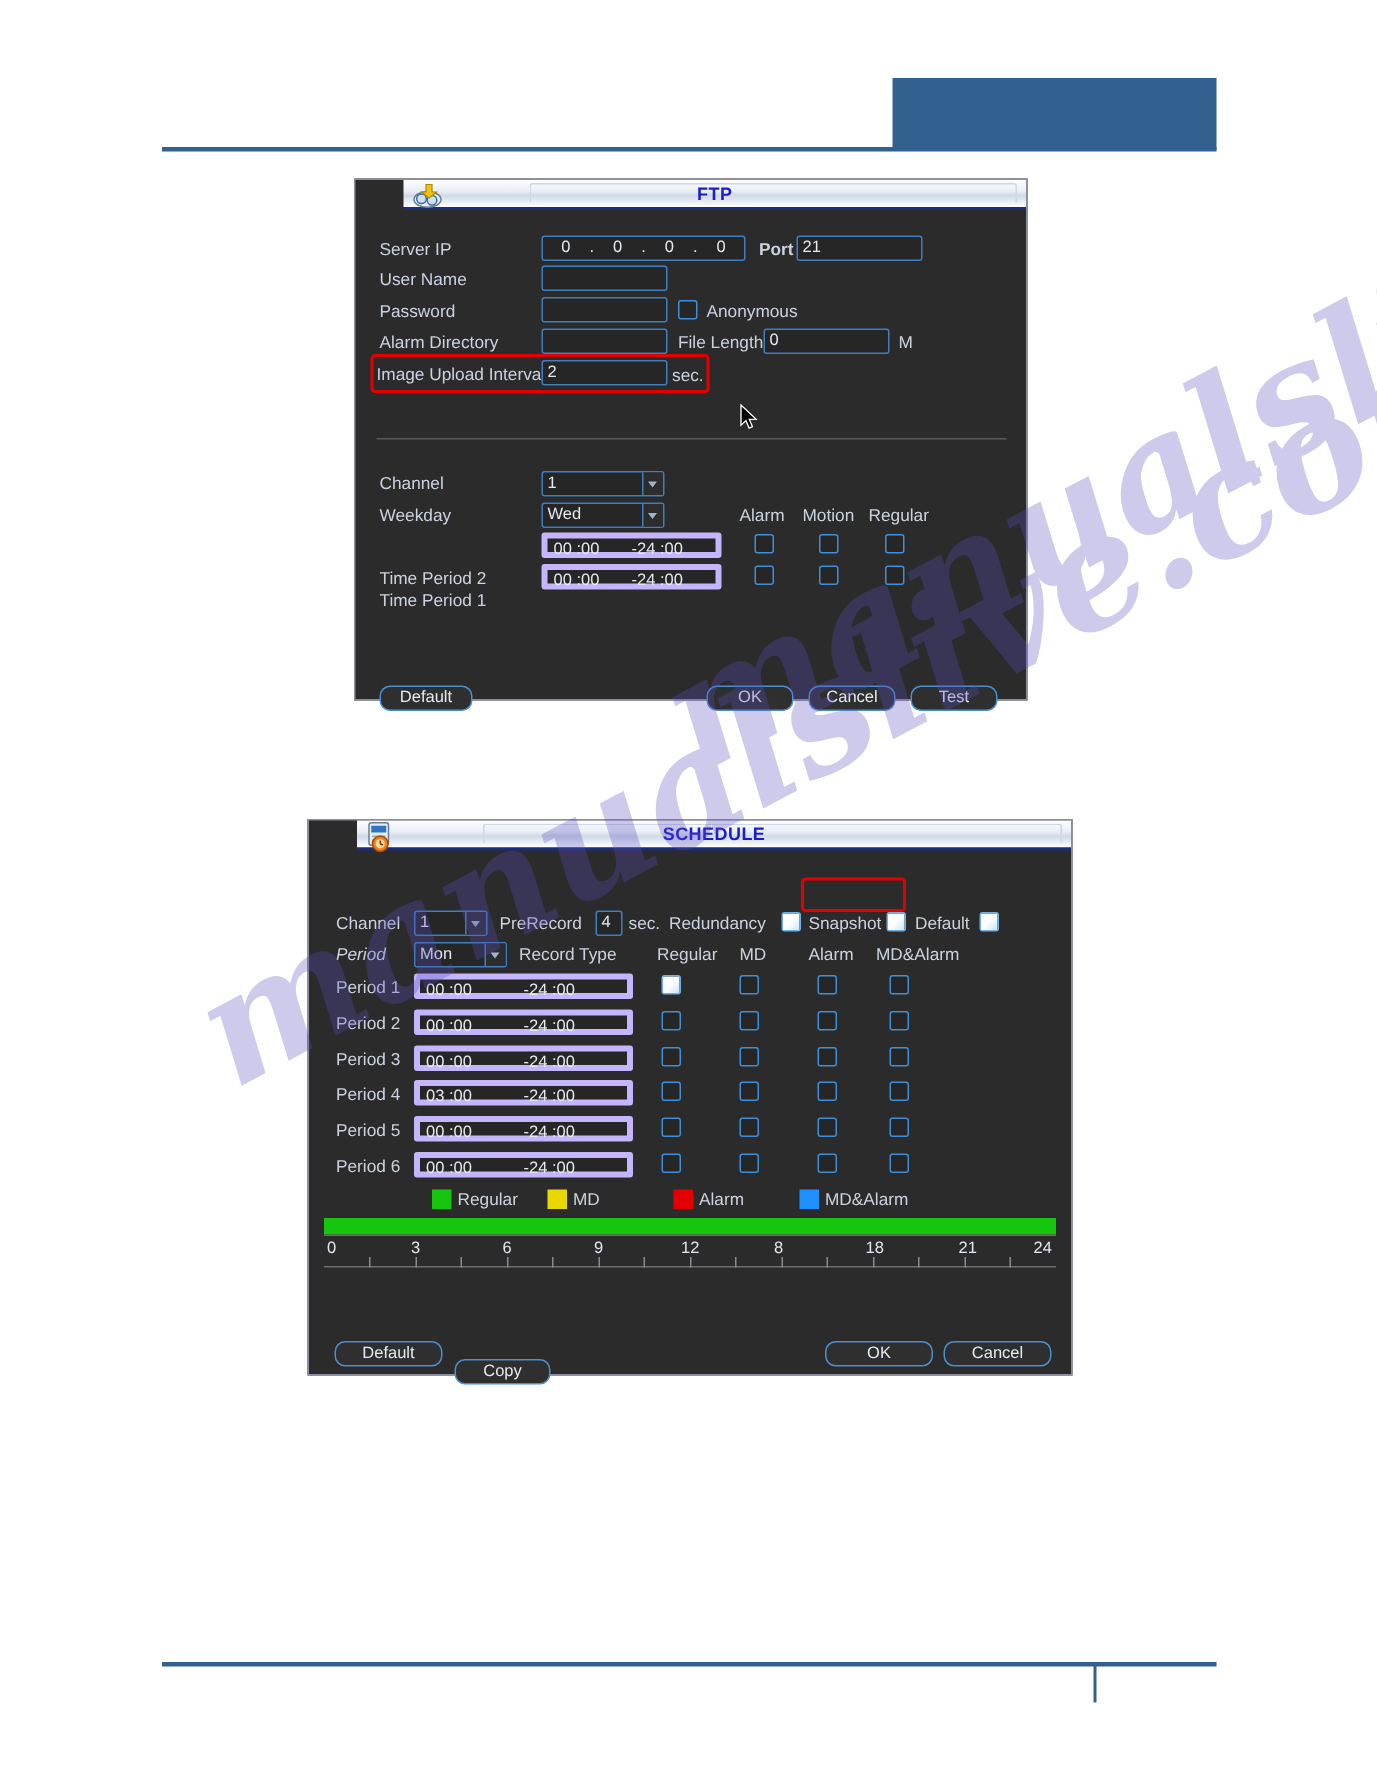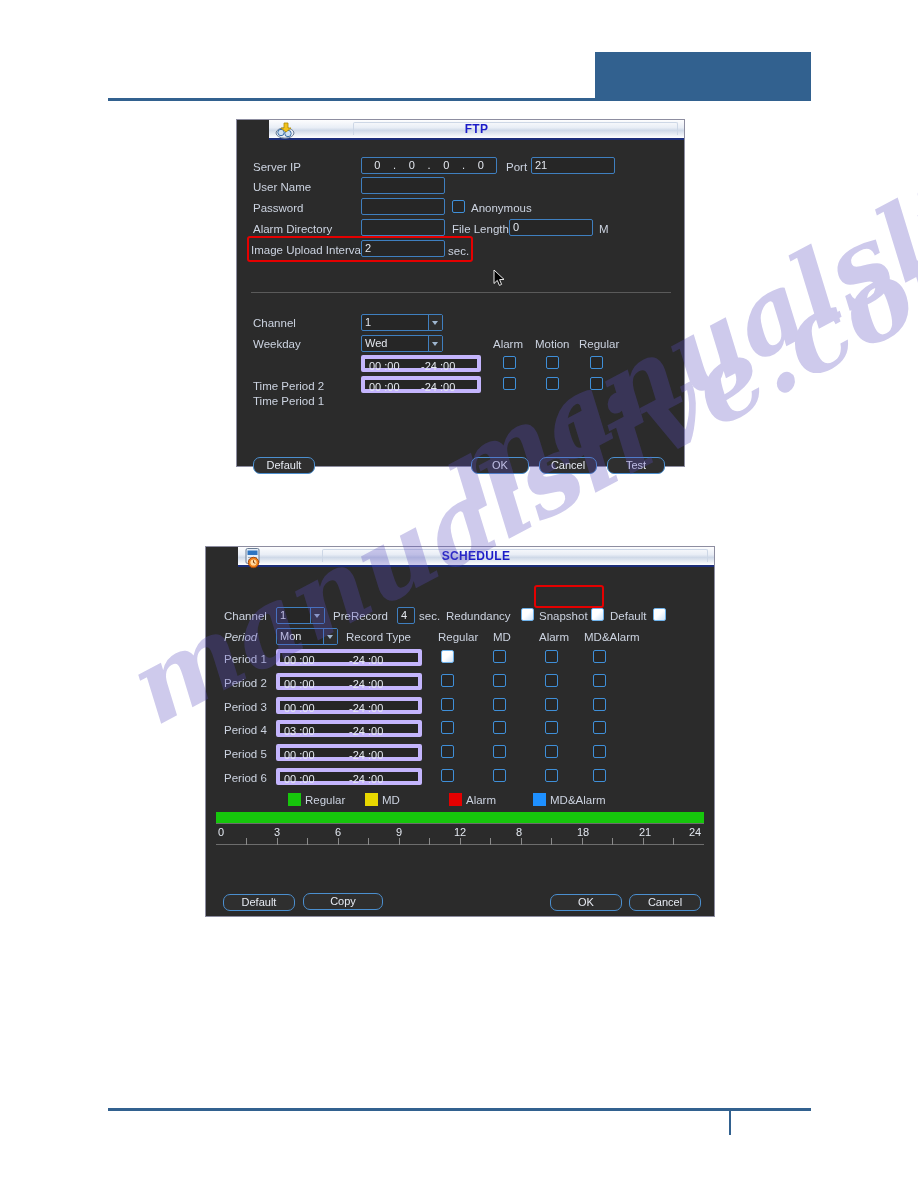--- a/index.html
+++ b/index.html
@@ -340,21 +340,21 @@
     <div class="lbl" style="left:16px; top:20px;">Server IP</div>
     <div class="ip-field" style="left:124px; top:17px; width:136px; height:17px;">
       <span>0</span>
       <span style="flex:0 0 4px;">.</span>
       <span>0</span>
       <span style="flex:0 0 4px;">.</span>
       <span>0</span>
       <span style="flex:0 0 4px;">.</span>
       <span>0</span>
     </div>
-    <div class="lbl" style="left:269px; top:20px;">Port</div>
+    <div class="lbl" style="left:269px; top:20px;font-weight:bold;">Port</div>
     <div class="field" style="left:294px; top:17px; width:84px; height:17px;">21</div>
 
     <div class="lbl" style="left:16px; top:40px;">User Name</div>
     <div class="field" style="left:124px; top:37px; width:84px; height:17px;"></div>
 
     <div class="lbl" style="left:16px; top:61px;">Password</div>
     <div class="field" style="left:124px; top:58px; width:84px; height:17px;"></div>
     <div class="chk" style="left:215px; top:60px;"></div>
     <div class="lbl" style="left:234px; top:61px;">Anonymous</div>
 
@@ -564,19 +564,19 @@
       <div class="tick-mark" style="left:274px; top:14px; height:7px;"></div>
       <div class="tick-mark" style="left:305px; top:14px; height:7px;"></div>
       <div class="tick-mark" style="left:335px; top:14px; height:7px;"></div>
       <div class="tick-mark" style="left:366px; top:14px; height:7px;"></div>
       <div class="tick-mark" style="left:396px; top:14px; height:7px;"></div>
       <div class="tick-mark" style="left:427px; top:14px; height:7px;"></div>
       <div class="tick-mark" style="left:457px; top:14px; height:7px;"></div>
     </div>
 
     <div class="btn" style="left:17px; top:327px; width:72px;">Default</div>
-    <div class="btn" style="left:97px; top:326px; width:80px;">Copy</div>
+    <div class="btn" style="left:97px; top:339px; width:64px;">Copy</div>
     <div class="btn" style="left:344px; top:327px; width:72px;">OK</div>
     <div class="btn" style="left:423px; top:327px; width:72px;">Cancel</div>
   </div>
 </div>
 
 <div class="redbox" style="left:534px; top:585px; width:70px; height:23px;"></div>
 
 </body></html>

